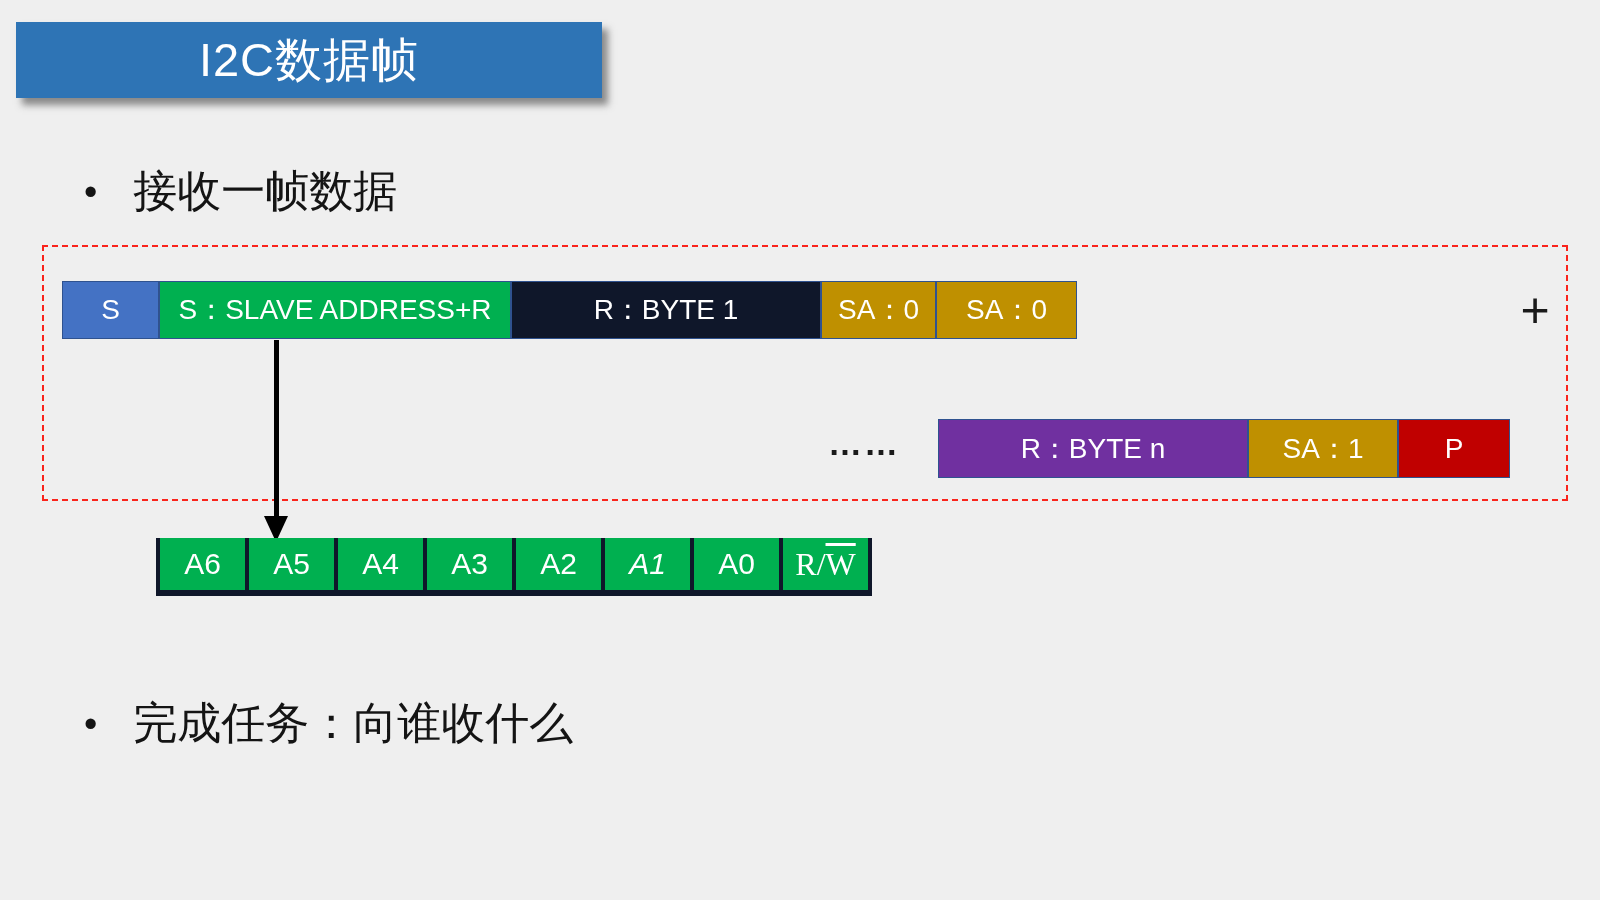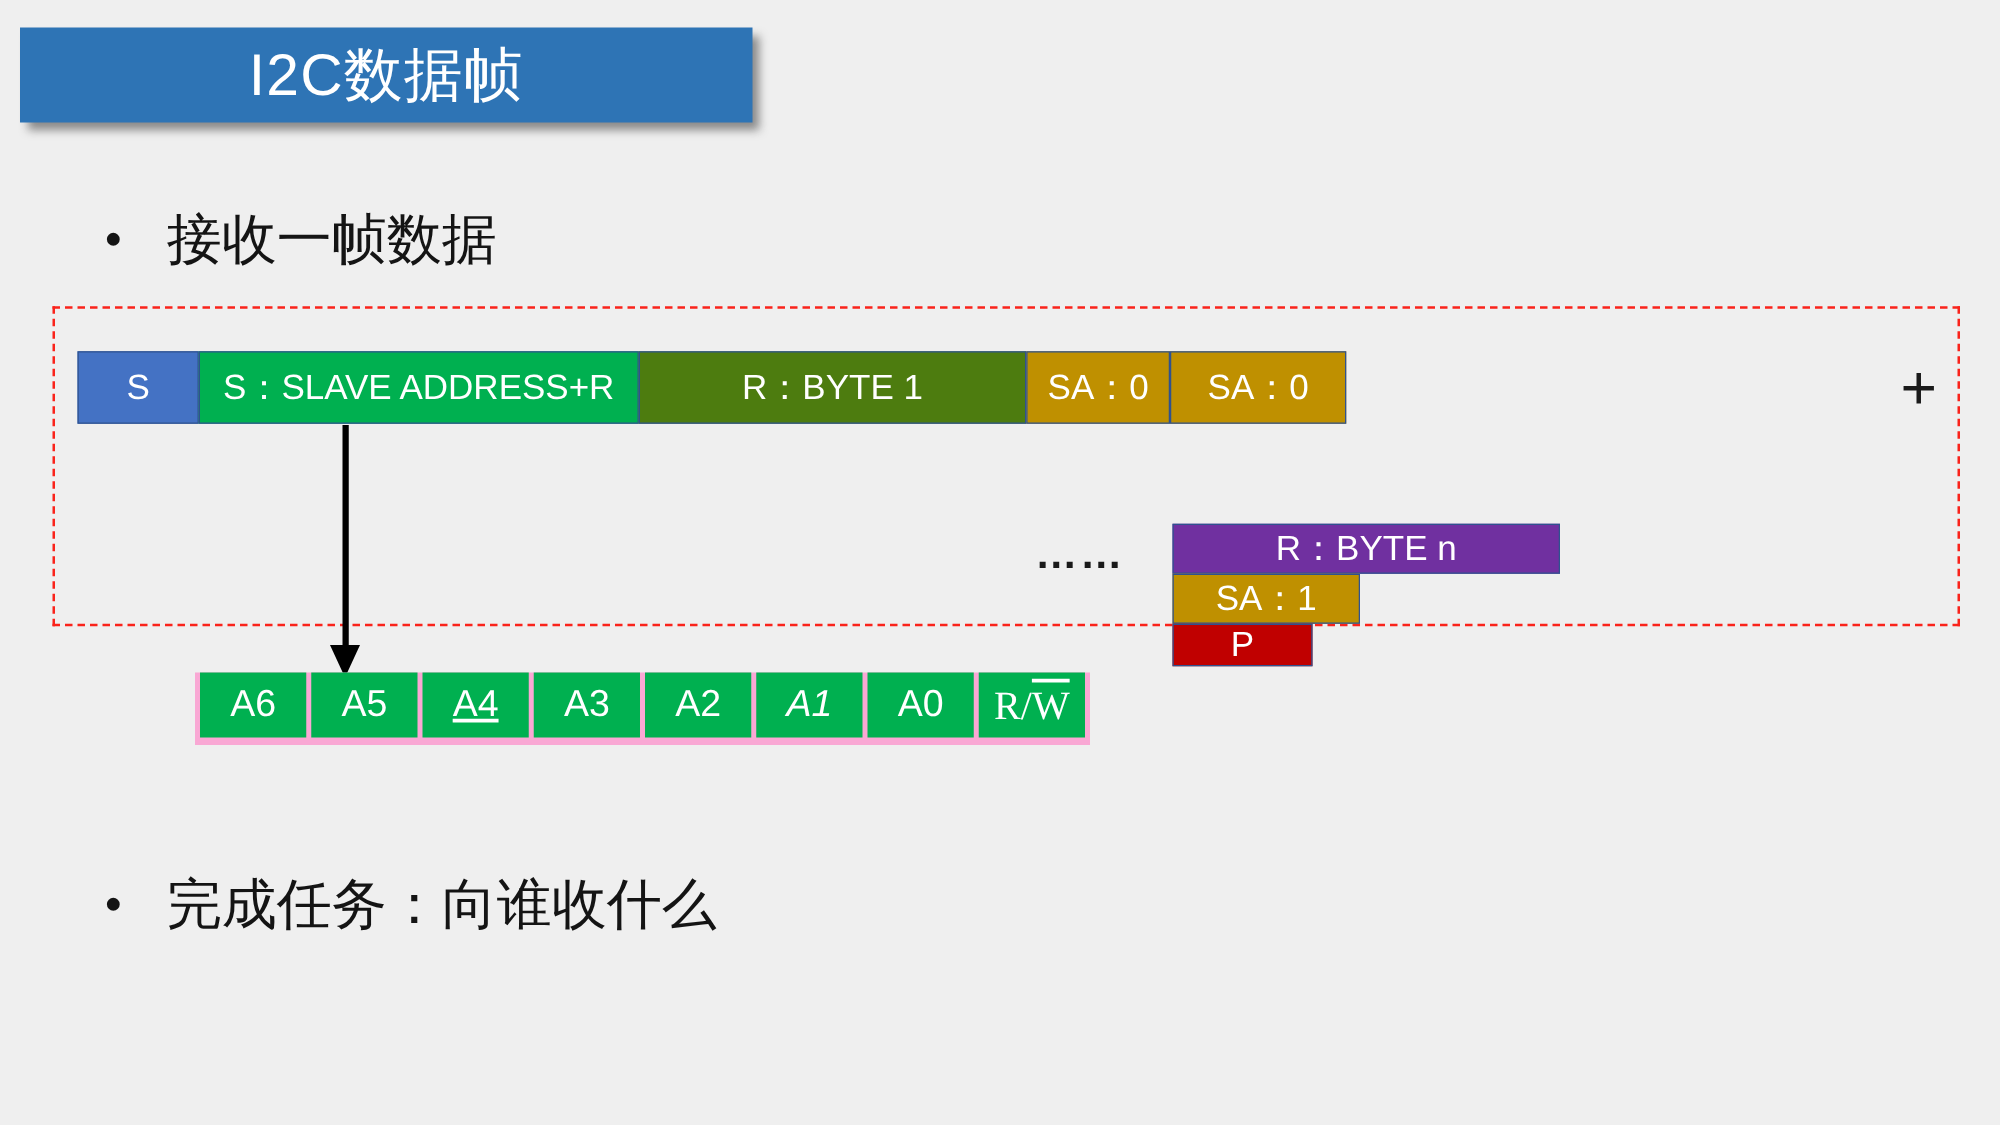--- a/index.html
+++ b/index.html
@@ -27,21 +27,21 @@
 
   
   .dashed-box {
     position:absolute; left:42px; top:245px; width:1526px; height:256px;
     border:2px dashed #FA231B; box-sizing:border-box;
   }
 
   
   .frame-row { position:absolute; display:flex; }
   .row1 { left:62px; top:281px; height:58px; }
-  .row2 { left:938px; top:419px; height:59px;flex-direction:column; }
+  .row2 { left:938px; top:419px; height:59px; }
   .cell {
     box-sizing:border-box; border:1px solid #2F528F;
     display:flex; align-items:center; justify-content:center;
     color:#ffffff; font-size:28px; white-space:nowrap;
   }
   .w97{width:97px}.w352{width:352px}.w122{width:122px}.w310{width:310px}
   .w115{width:115px}.w141{width:141px}.w150{width:150px}.w112{width:112px}
 
   .plus {
     position:absolute; left:1512px; top:282px; width:46px; height:56px;
@@ -59,21 +59,21 @@
   .arrow-line { position:absolute; left:274px; top:340px; width:5px; height:180px; background:#000; }
   .arrow-head {
     position:absolute; left:264px; top:516px; width:0; height:0;
     border-left:12px solid transparent; border-right:12px solid transparent;
     border-top:26px solid #000;
   }
 
   
   .abits {
     position:absolute; left:156px; top:538px;
-    background:#f9a8d4; padding:0 4px 6px 4px;
+    background:#0f172a; padding:0 4px 6px 4px;
     display:flex; gap:4px;
   }
   .abit {
     width:85px; height:52px;
     display:flex; align-items:center; justify-content:center;
     color:#ffffff; font-size:30px;
   }
   .abit.rw { font-family:"Liberation Serif", serif; font-size:32px; }
   .ovl { text-decoration:overline; }
 </style>
@@ -93,21 +93,21 @@
 
   <div class="dashed-box"></div>
 
   <div class="frame-row row1">
     <div class="cell w97" style="background: rgb(68, 114, 196);">
         <span>S</span>
       </div>
     <div class="cell w352" style="background: rgb(0, 176, 80);">
         <span>S：SLAVE ADDRESS+R</span>
       </div>
-    <div class="cell w310" style="background: #4d7c0f; text-align: right;">
+    <div class="cell w310" style="background: #0f172a; text-align: right;">
         <span>R：BYTE 1</span>
       </div>
     <div class="cell w115" style="background: rgb(191, 144, 0);">
         <span>SA：0</span>
       </div>
     <div class="cell w141" style="background: rgb(191, 144, 0);">
         <span>SA：0</span>
       </div>
   </div>
 
@@ -130,21 +130,21 @@
   <div class="arrow-line"></div>
   <div class="arrow-head"></div>
 
   <div class="abits">
     <div class="abit" style="background: rgb(0, 176, 80);">
         <span>A6</span>
       </div>
     <div class="abit" style="background: rgb(0, 176, 80);">
         <span>A5</span>
       </div>
-    <div class="abit" style="background: rgb(0, 176, 80); text-decoration: underline;">
+    <div class="abit" style="background: rgb(0, 176, 80);">
         <span>A4</span>
       </div>
     <div class="abit" style="background: rgb(0, 176, 80);">
         <span>A3</span>
       </div>
     <div class="abit" style="background: rgb(0, 176, 80); text-align: right;">
         <span>A2</span>
       </div>
     <div class="abit" style="background: rgb(0, 176, 80); font-style: italic;">
         <span>A1</span>

